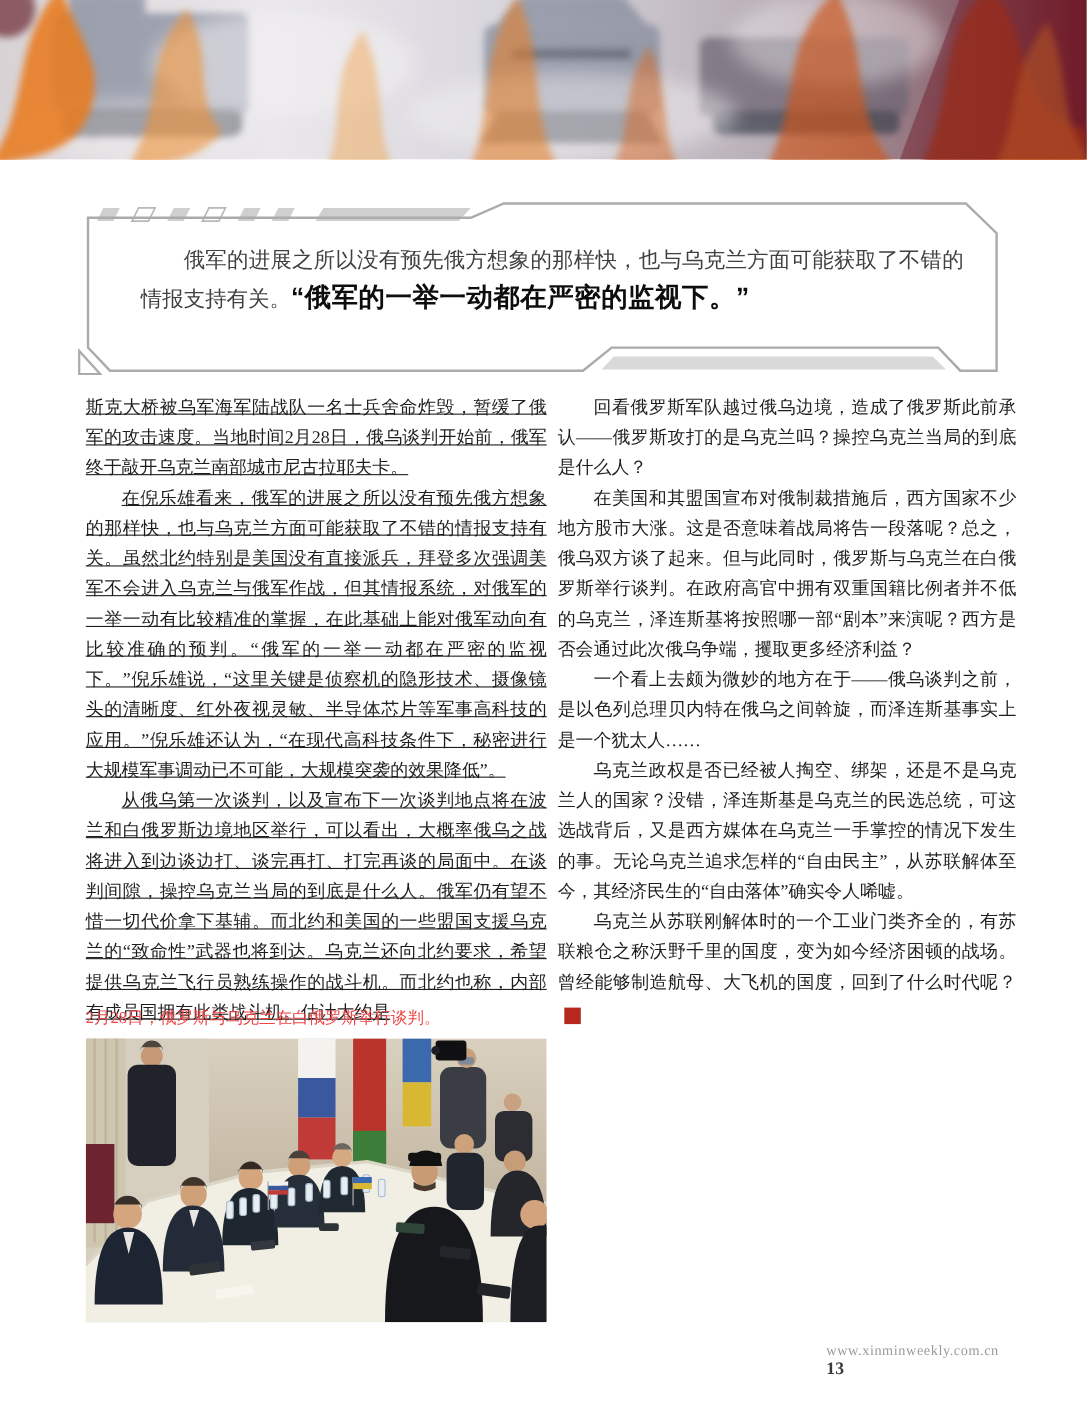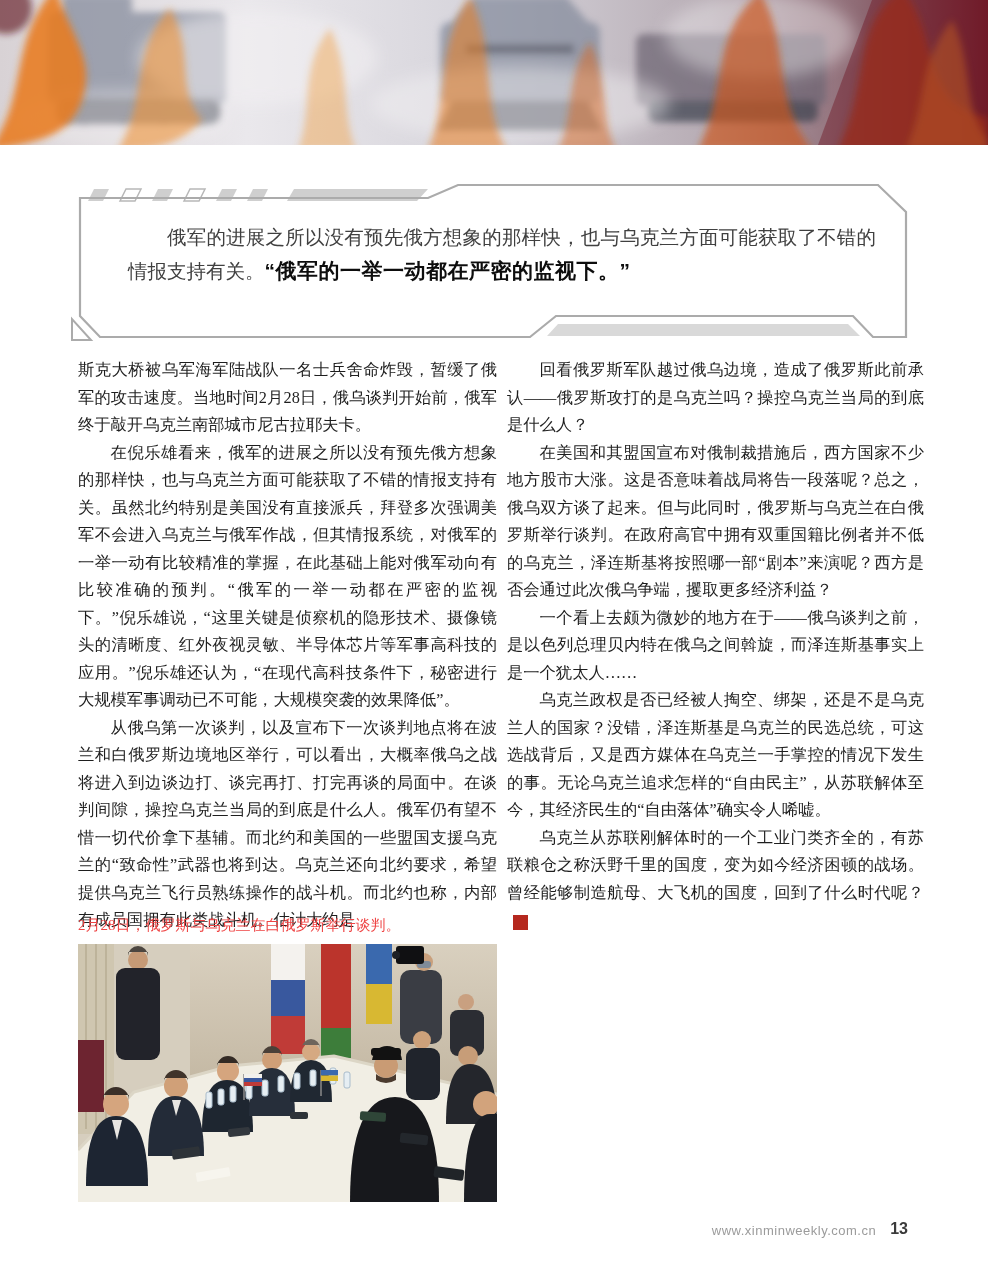--- a/index.html
+++ b/index.html
@@ -6,42 +6,42 @@
   .page{position:relative;width:988px;height:1280px;background:#fff;overflow:hidden;
         font-family:"Liberation Serif","DejaVu Serif",serif;}
   
   .banner{position:absolute;left:0;top:0;width:988px;height:145px;}
   
   .quote-frame-svg{position:absolute;left:70px;top:180px;width:845px;height:165px;}
   .quote-text{position:absolute;left:128px;top:221px;width:748px;
               font-size:19.5px;line-height:33px;color:#404040;text-align:justify;
               text-indent:2em;}
   .quote-text b{font-family:"Liberation Sans","DejaVu Sans",sans-serif;
-                font-size:21px;color:#0d0d0d;letter-spacing:.5px;}
+                font-size:24px;color:#0d0d0d;letter-spacing:.5px;}
   
   .col{position:absolute;top:356px;font-size:16.3px;line-height:27.5px;color:#1e1e1e;
        text-align:justify;word-break:break-all;}
-  .col-left{left:78px;width:419px;}
+  .col-left{left:78px;width:419px;text-decoration:underline;}
   .col-right{left:507px;width:417px;}
   .col p{margin:0;}
   .col p.indent{text-indent:2em;}
   
   .caption{position:absolute;left:78px;top:916px;width:419px;
            font-family:Liberation Serif, serif;
            font-size:15px;color:#ef4444;}
   .photo{position:absolute;left:78px;top:944px;width:419px;height:258px;}
   
   .seal{display:inline-block;width:15px;height:15px;background:#b5281e;color:#fff;
         font-family:"Liberation Sans","DejaVu Sans",sans-serif;font-size:11px;
         line-height:15px;text-align:center;margin-left:6px;vertical-align:-1px;}
   
-  .footer{position:absolute;right:80px;top:1220px;display:flex;align-items:flex-end;
-          font-family:Liberation Sans, sans-serif;}
+  .footer{position:absolute;right:80px;top:1220px;display:flex;align-items:flex-start;
+          font-family:Liberation Serif, serif;flex-direction:column;}
   .site{color:#9b9b9b;font-size:13px;letter-spacing:.5px;}
-  .pageno{color:#3a3a3a;font-size:16px;font-weight:700;margin-left:14px;}
+  .pageno{color:#3a3a3a;font-size:16px;font-weight:700;}
 </style>
 </head>
 <body>
 
 <div class="page">
 
   <svg class="banner" viewBox="0 0 988 145" preserveAspectRatio="none" aria-hidden="true">
     <defs>
       <linearGradient id="bbg" x1="0" y1="0" x2="1" y2="0">
         <stop offset="0" stop-color="#d8d2d5"></stop>

